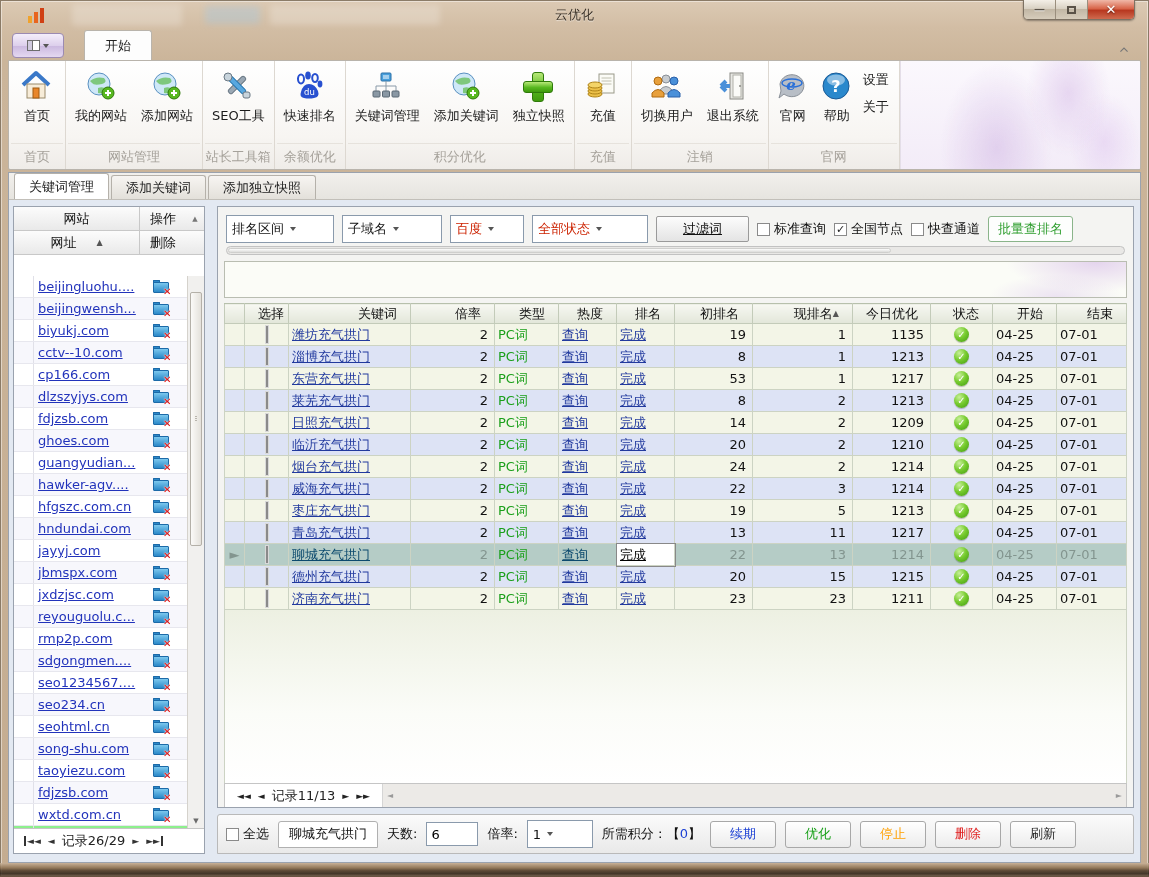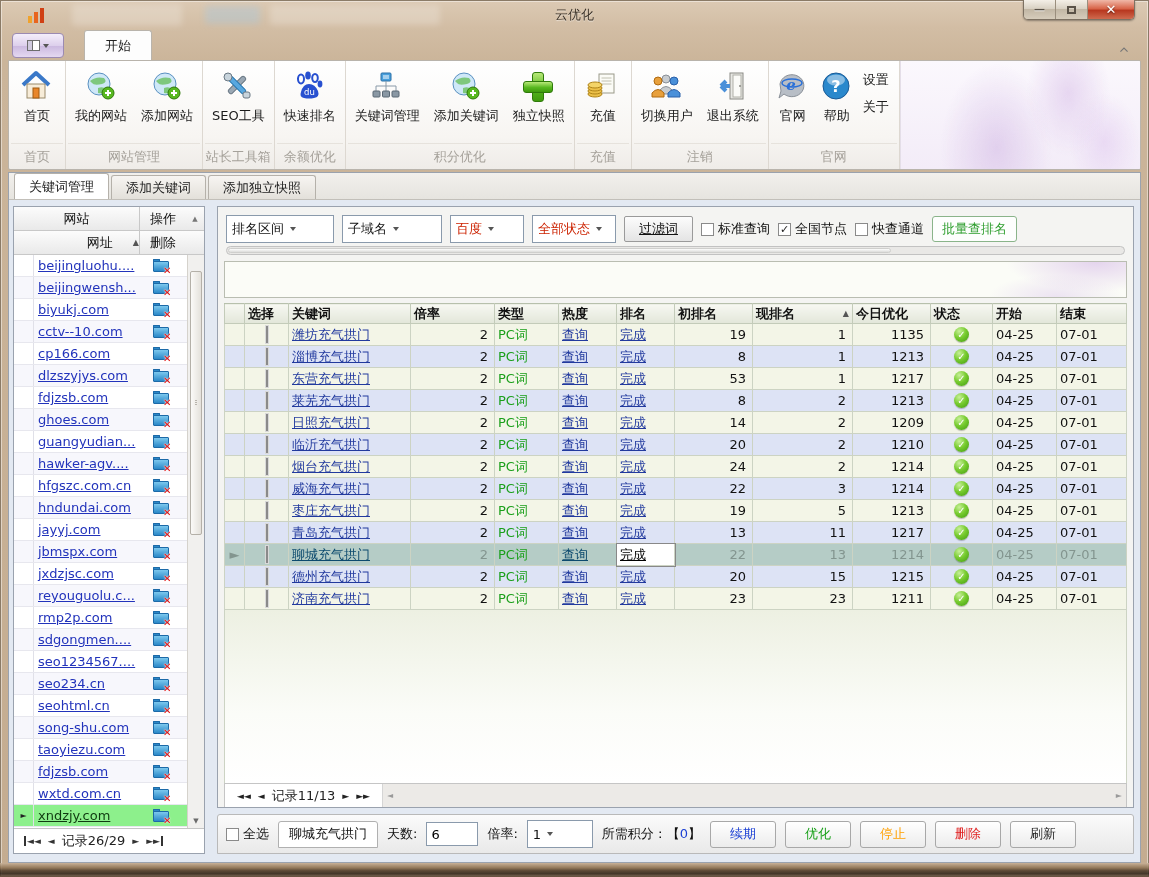--- a/index.html
+++ b/index.html
@@ -61,21 +61,21 @@
   .doc-tab { height:24px; padding:0 14px; margin-right:2px; display:flex; align-items:center; font-size:13px; color:#222;
     border:1px solid #b5b1aa; border-bottom:none; border-radius:3px 3px 0 0; background:linear-gradient(180deg,#f7f5f2,#e3e0da); }
   .doc-tab.active { background:#fff; height:26px; position:relative; z-index:2; }
 
   .panels { position:absolute; left:0; right:0; top:27px; bottom:0; display:flex; padding:6px 6px 8px 4px; }
 
   
   .sidebar { width:192px; background:#fff; border:1px solid #9aa2ae; display:flex; flex-direction:column; }
   .sb-head { display:flex; border-bottom:1px solid #c8c8c8; background:linear-gradient(180deg,#fcfcfc,#e9e9e9); }
   .sb-head .h { font-size:13px; color:#111; display:flex; align-items:center; justify-content:center; height:23px; }
-  .sb-rows { flex:1; overflow:hidden; position:relative; }
+  .sb-rows { flex:1; overflow:hidden; position:relative;margin-top:21px; }
   .sb-row { display:flex; height:22px; border-bottom:1px solid #e7e7ee; align-items:center; }
   .sb-row:nth-child(even){ background:#f7f7fc; }
   .sb-row .gutter { width:20px; align-self:stretch; border-right:1px solid #e0e0e8; display:flex; align-items:center; justify-content:center; font-size:8px; color:#222; }
   .sb-row .url { width:106px; padding-left:4px; font-size:13px; overflow:hidden; white-space:nowrap; }
   .sb-row .url a { color:#2233bb; text-decoration:underline; }
   .sb-row .op { width:42px; display:flex; justify-content:center; }
   .sb-row.sel { background:#8df08c; }
   .sb-row.sel .url a { color:#103a10; }
   .sb-scroll { position:absolute; right:0; top:0; bottom:0; width:17px; background:#f1f0ee; border-left:1px solid #d5d2cc; display:flex; flex-direction:column; }
   .sb-scroll .arr { height:15px; display:flex; align-items:center; justify-content:center; font-size:7px; color:#6b6b6b; }
@@ -89,35 +89,35 @@
   .pager .nv.endr { border-right:2px solid #333; padding-right:1px; }
 
   
   .main { flex:1; margin-left:12px; display:flex; flex-direction:column; }
   .main-panel { flex:1; background:#f4f4f2; border:1px solid #9aa2ae; display:flex; flex-direction:column; padding:5px 6px 0 6px; }
 
   .filter-bar { display:flex; align-items:center; gap:8px; padding:3px 2px 2px 2px; }
   .dd { height:25px; background:#fff; border:1px solid #8a9aac; display:flex; align-items:center; justify-content:flex-start; padding:13px 5px; font-size:13px; color:#111; }
   .dd .caret-down { margin-left:6px; }
   .dd.red { color:#cc2200; }
-  .btn-plain { height:26px; padding:0 14px; font-size:13px; color:#111; border:1px solid #9a9a9a; border-radius:2px;
+  .btn-plain { height:26px; padding:0 26px; font-size:13px; color:#111; border:1px solid #9a9a9a; border-radius:2px;
     background:linear-gradient(180deg,#fcfcfc,#e4e4e4); display:flex; align-items:center;text-decoration:underline; }
   .chk { display:flex; align-items:center; gap:4px; font-size:13px; color:#111; }
   .chk .box { width:13px; height:13px; border:1px solid #8a8a8a; background:#fff; display:flex; align-items:center; justify-content:center; font-size:11px; color:#222; font-weight:bold; }
   .btn-green { height:26px; padding:0 9px; font-size:13px; color:#2e9e2e; border:1px solid #8ab48a; border-radius:3px; background:#fdfefd; display:flex; align-items:center; }
   .thin-scroll { height:9px; margin:1px 2px 0 2px; border:1px solid #c2c2c2; border-radius:5px; background:#e9e8e6; position:relative; }
   .thin-scroll .th { position:absolute; left:1px; top:1px; bottom:1px; right:26%; border-radius:4px; background:linear-gradient(180deg,#fdfdfd,#dcdcda); border:1px solid #cfcfcd; }
 
   .tip-bar { margin-top:6px; height:37px; background:#fbfcf7; border:1px solid #b9bdb1; display:flex; align-items:center; padding-left:8px; font-size:13px; color:#1a1a1a; position:relative; overflow:hidden; }
   .tip-bar .flourish { position:absolute; right:0; top:0; width:200px; height:100%;
      background:radial-gradient(120px 40px at 85% 0%, rgba(210,180,230,.55), transparent 75%),
                 radial-gradient(90px 30px at 65% 100%, rgba(214,190,234,.4), transparent 75%); }
 
   table.grid { width:100%; border-collapse:collapse; table-layout:fixed; margin-top:5px; }
-  table.grid th { height:20px; font-weight:bold; font-size:13px; color:#111; text-align:left; padding:0 3px;
+  table.grid th { height:20px; font-weight:normal; font-size:13px; color:#111; text-align:right; padding:0 13px;
     background:linear-gradient(180deg,#f7f8f2,#e2e6d9); border:1px solid #c3cbb9; border-top:1px solid #b7c0ac; white-space:nowrap; overflow:hidden; }
   table.grid td { height:22px; font-size:13px; color:#111; border:1px solid #ccd3c3; padding:0 3px; white-space:nowrap; overflow:hidden; }
   table.grid tr.odd  td { background:#f3f5e7; }
   table.grid tr.even td { background:#dde3f5; }
   table.grid td.num { text-align:right; padding-right:6px; }
   table.grid td a { color:#223a9e; text-decoration:underline; }
   table.grid td.type { color:#1ca01c; }
   table.grid td.ctr { text-align:center; }
   table.grid tr.selrow td { background:#b5ccc6; color:#83958f; }
   table.grid tr.selrow td a { color:#0c4a6e; }
@@ -420,21 +420,21 @@
 
     <div class="panels">
 
       <div class="sidebar">
         <div class="sb-head">
           <div class="h" style="width:126px;border-right:1px solid #c8c8c8;">网站</div>
           <div class="h" style="width:46px;">操作</div>
           <div class="h" style="flex:1;font-size:7px;color:#777;">▲</div>
         </div>
         <div class="sb-head">
-          <div class="h" style="width:126px;border-right:1px solid #c8c8c8;gap:20px;justify-content:flex-end;">
+          <div class="h" style="width:126px;border-right:1px solid #c8c8c8;gap:20px;">
             <span>网址</span>
               <span class="sortup">▲</span>
           </div>
           <div class="h" style="width:46px;">删除</div>
           <div class="h" style="flex:1;"></div>
         </div>
         <div class="sb-rows">
           <div id="sb-list" style="margin-right:17px;">
   <div class="sb-row">
     <span class="gutter"></span>
@@ -772,21 +772,21 @@
                 <span class="caret-down"></span>
               </div>
             <div class="dd" style="width:100px;">
                 <span>子域名</span>
                 <span class="caret-down"></span>
               </div>
             <div class="dd red" style="width:74px;">
                 <span>百度</span>
                 <span class="caret-down"></span>
               </div>
-            <div class="dd red" style="width:84px;">
+            <div class="dd red" style="width:116px;">
                 <span>全部状态</span>
                 <span class="caret-down"></span>
               </div>
             <div class="btn-plain">过滤词</div>
             <label class="chk">
                 <span class="box"></span>
                 <span>标准查询</span>
               </label>
             <label class="chk">
                 <span class="box">✓</span>

